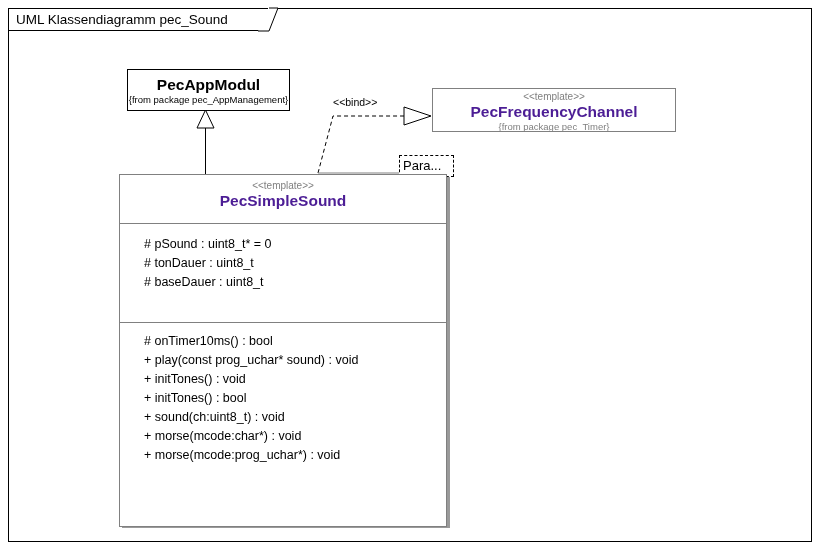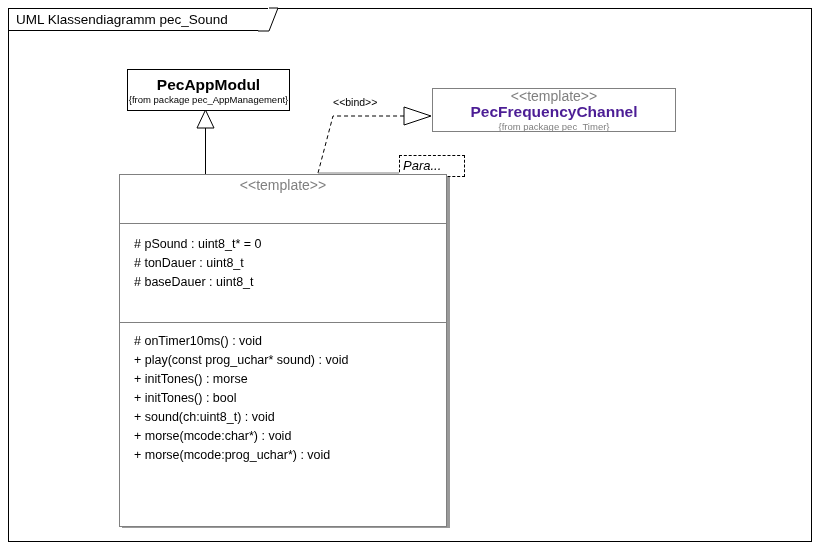--- a/index.html
+++ b/index.html
@@ -88,21 +88,21 @@
   .shadow {
     position: absolute;
     background: #9a9a9a;
   }
 
   .cb-header {
     text-align: center;
     padding-top: 4px;
   }
   .stereotype {
-    font-size: 14px;
+    font-size: 10px;
     line-height: 11px;
     color: #808080;
     text-align: center;
     white-space: nowrap;
   }
   .cls-name {
     font-size: 15.5px;
     font-weight: bold;
     line-height: 19px;
     text-align: center;
@@ -121,21 +121,21 @@
 
   .divider {
     position: absolute;
     left: 0;
     width: 100%;
     height: 1px;
     background: #808080;
   }
   .member-list {
     position: absolute;
-    left: 14px;
+    left: 24px;
     right: 6px;
   }
   .member {
     font-size: 12.5px;
     line-height: 19px;
     color: #000000;
     white-space: nowrap;
   }
   .conn-svg {
     position: absolute;
@@ -208,47 +208,48 @@
   </div>
 
   <div class="classbox gray" style="left:432px; top:88px; width:244px; height:44px;">
     <div class="cb-header" style="padding-top:2px;">
       <div class="stereotype">&lt;&lt;template&gt;&gt;</div>
       <div class="cls-name gray-txt">PecFrequencyChannel</div>
       <div class="frompkg gray-txt">{from package pec_Timer}</div>
     </div>
   </div>
 
-  <div class="parabox" style="left:399px; top:155px; width:66px; height:22px;font-style:italic;">
+  <div class="parabox" style="left:399px; top:155px; width:55px; height:22px;">
     <div class="parabox-label">Para...</div>
   </div>
 
   <div class="shadow" style="left:447px; top:177px; width:3px; height:351px;"></div>
   <div class="shadow" style="left:122px; top:525px; width:328px; height:3px;"></div>
 
   <div class="classbox gray" style="left:119px; top:174px; width:328px; height:353px;">
 
     <div class="cb-header" style="padding-top:5px;">
       <div class="stereotype">&lt;&lt;template&gt;&gt;</div>
+      <div class="cls-name gray-txt">PecSimpleSound</div>
     </div>
 
     <div class="divider" style="top:48px;"></div>
 
     <div class="member-list" style="top:60px;">
       <div class="member"># pSound : uint8_t* = 0</div>
       <div class="member"># tonDauer : uint8_t</div>
       <div class="member"># baseDauer : uint8_t</div>
     </div>
 
     <div class="divider" style="top:147px;"></div>
 
     <div class="member-list" style="top:157px;">
-      <div class="member"># onTimer10ms() : void</div>
+      <div class="member"># onTimer10ms() : bool</div>
       <div class="member">+ play(const prog_uchar* sound) : void</div>
-      <div class="member">+ initTones() : morse</div>
+      <div class="member">+ initTones() : void</div>
       <div class="member">+ initTones() : bool</div>
       <div class="member">+ sound(ch:uint8_t) : void</div>
       <div class="member">+ morse(mcode:char*) : void</div>
       <div class="member">+ morse(mcode:prog_uchar*) : void</div>
     </div>
   </div>
 
 </div>
 
 </body></html>

